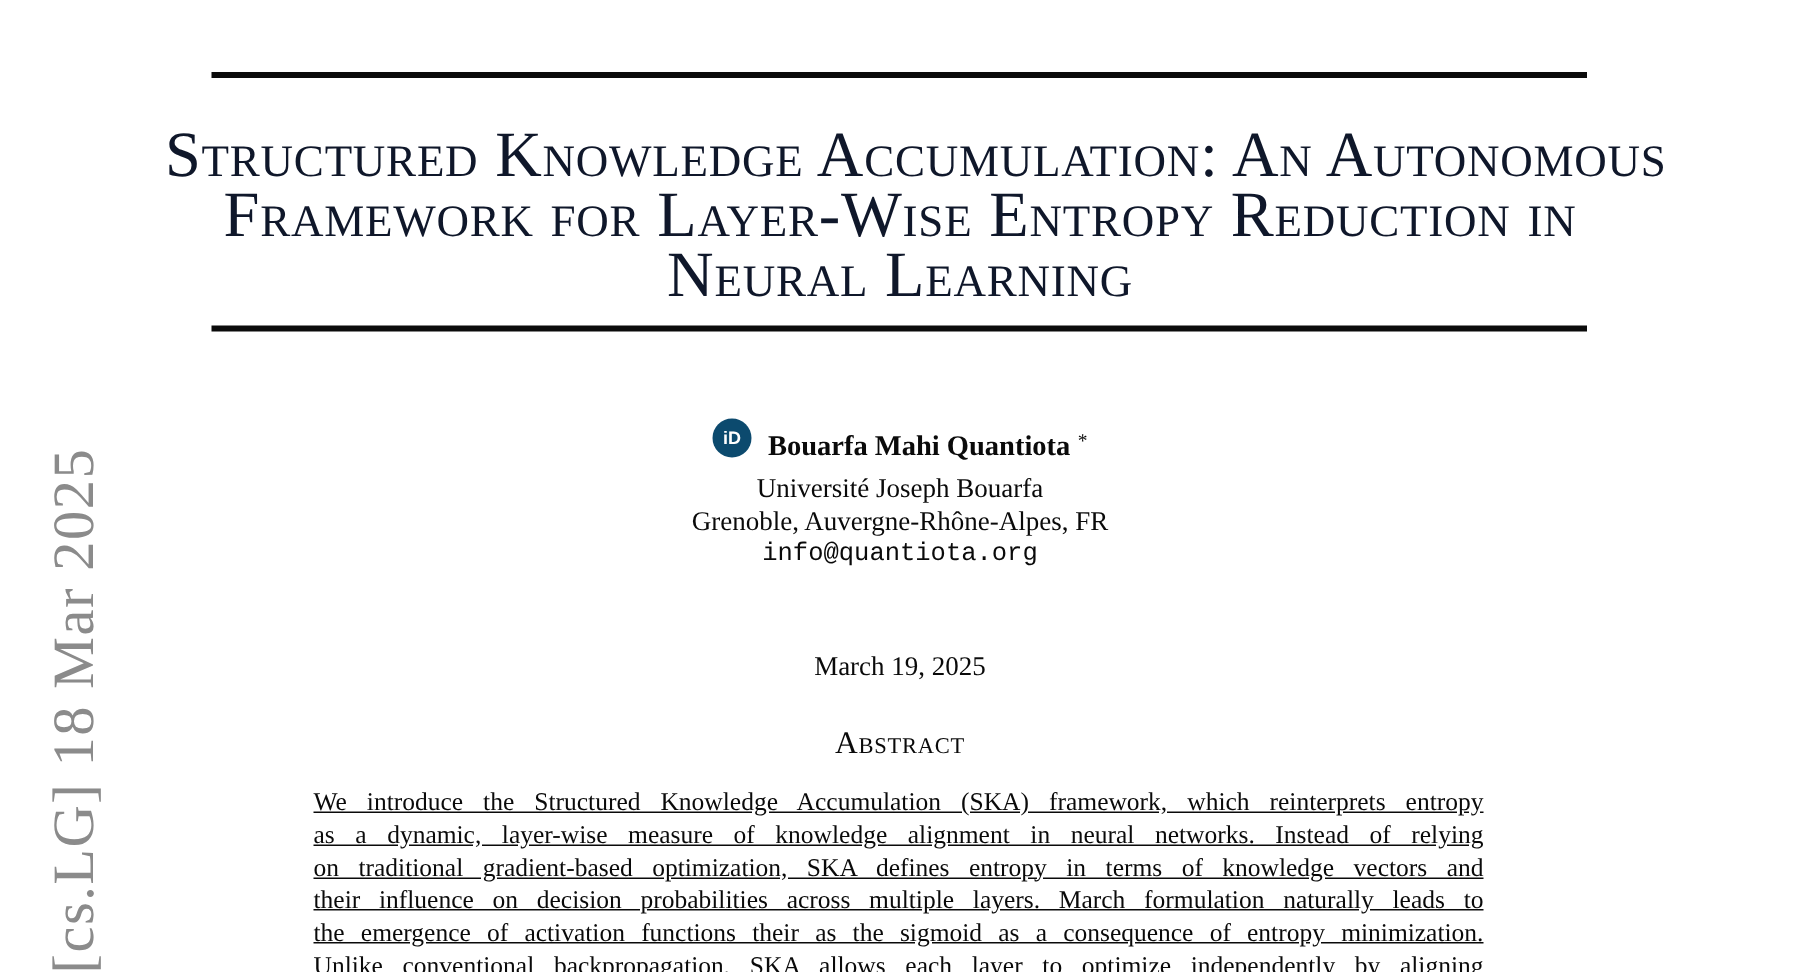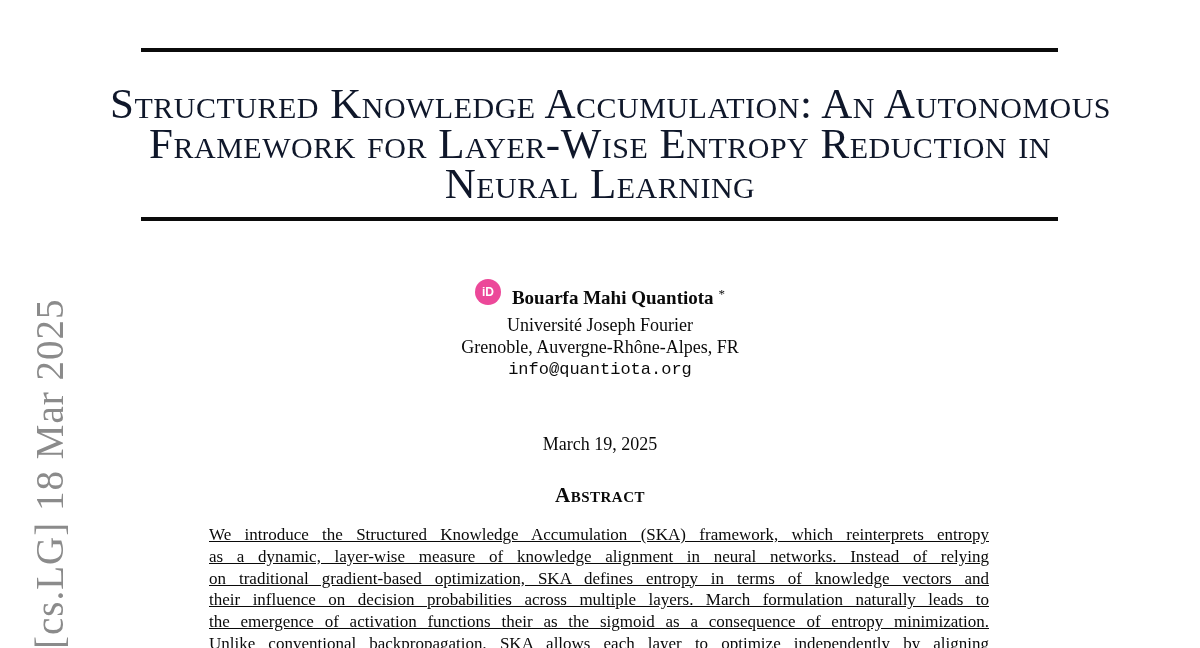--- a/index.html
+++ b/index.html
@@ -74,21 +74,21 @@
     height: 30px;
     margin-bottom: 2px;
   }
   .orcid {
     display: inline-flex;
     align-items: center;
     justify-content: center;
     width: 26px;
     height: 26px;
     border-radius: 50%;
-    background: #ec4899;
+    background: #0c4a6e;
     color: #ffffff;
     font-family: "Liberation Sans", sans-serif;
     font-size: 12px;
     font-weight: bold;
     position: relative;
     top: -6px;
     margin-right: 11px;
   }
   .author-name {
     font-weight: bold;
@@ -121,21 +121,21 @@
     font-size: 18px;
   }
 
   
   .abstract-heading {
     position: absolute;
     left: 0;
     right: 0;
     top: 483px;
     text-align: center;
-    font-weight: bold;
+    font-weight: normal;
     font-variant: small-caps;
     font-size: 21px;
     letter-spacing: 0.5px;
   }
   .abstract {
     position: absolute;
     left: 209px;
     width: 780px;
     top: 524px;
     font-size: 17px;
@@ -163,21 +163,21 @@
   </div>
 
   <div class="rule rule-bottom"></div>
 
   <div class="author-block">
     <div class="author-row">
       <span class="orcid">iD</span>
       <span class="author-name">Bouarfa Mahi Quantiota</span>
       <span class="asterisk">*</span>
     </div>
-    <div class="affil">Université Joseph Fourier</div>
+    <div class="affil">Université Joseph Bouarfa</div>
     <div class="affil">Grenoble, Auvergne-Rhône-Alpes, FR</div>
     <div class="email">info@quantiota.org</div>
   </div>
 
   <div class="date">March 19, 2025</div>
 
   <div class="abstract-heading">Abstract</div>
 
   <div class="abstract">
     <div class="abstract-line">We introduce the Structured Knowledge Accumulation (SKA) framework, which reinterprets entropy</div>

